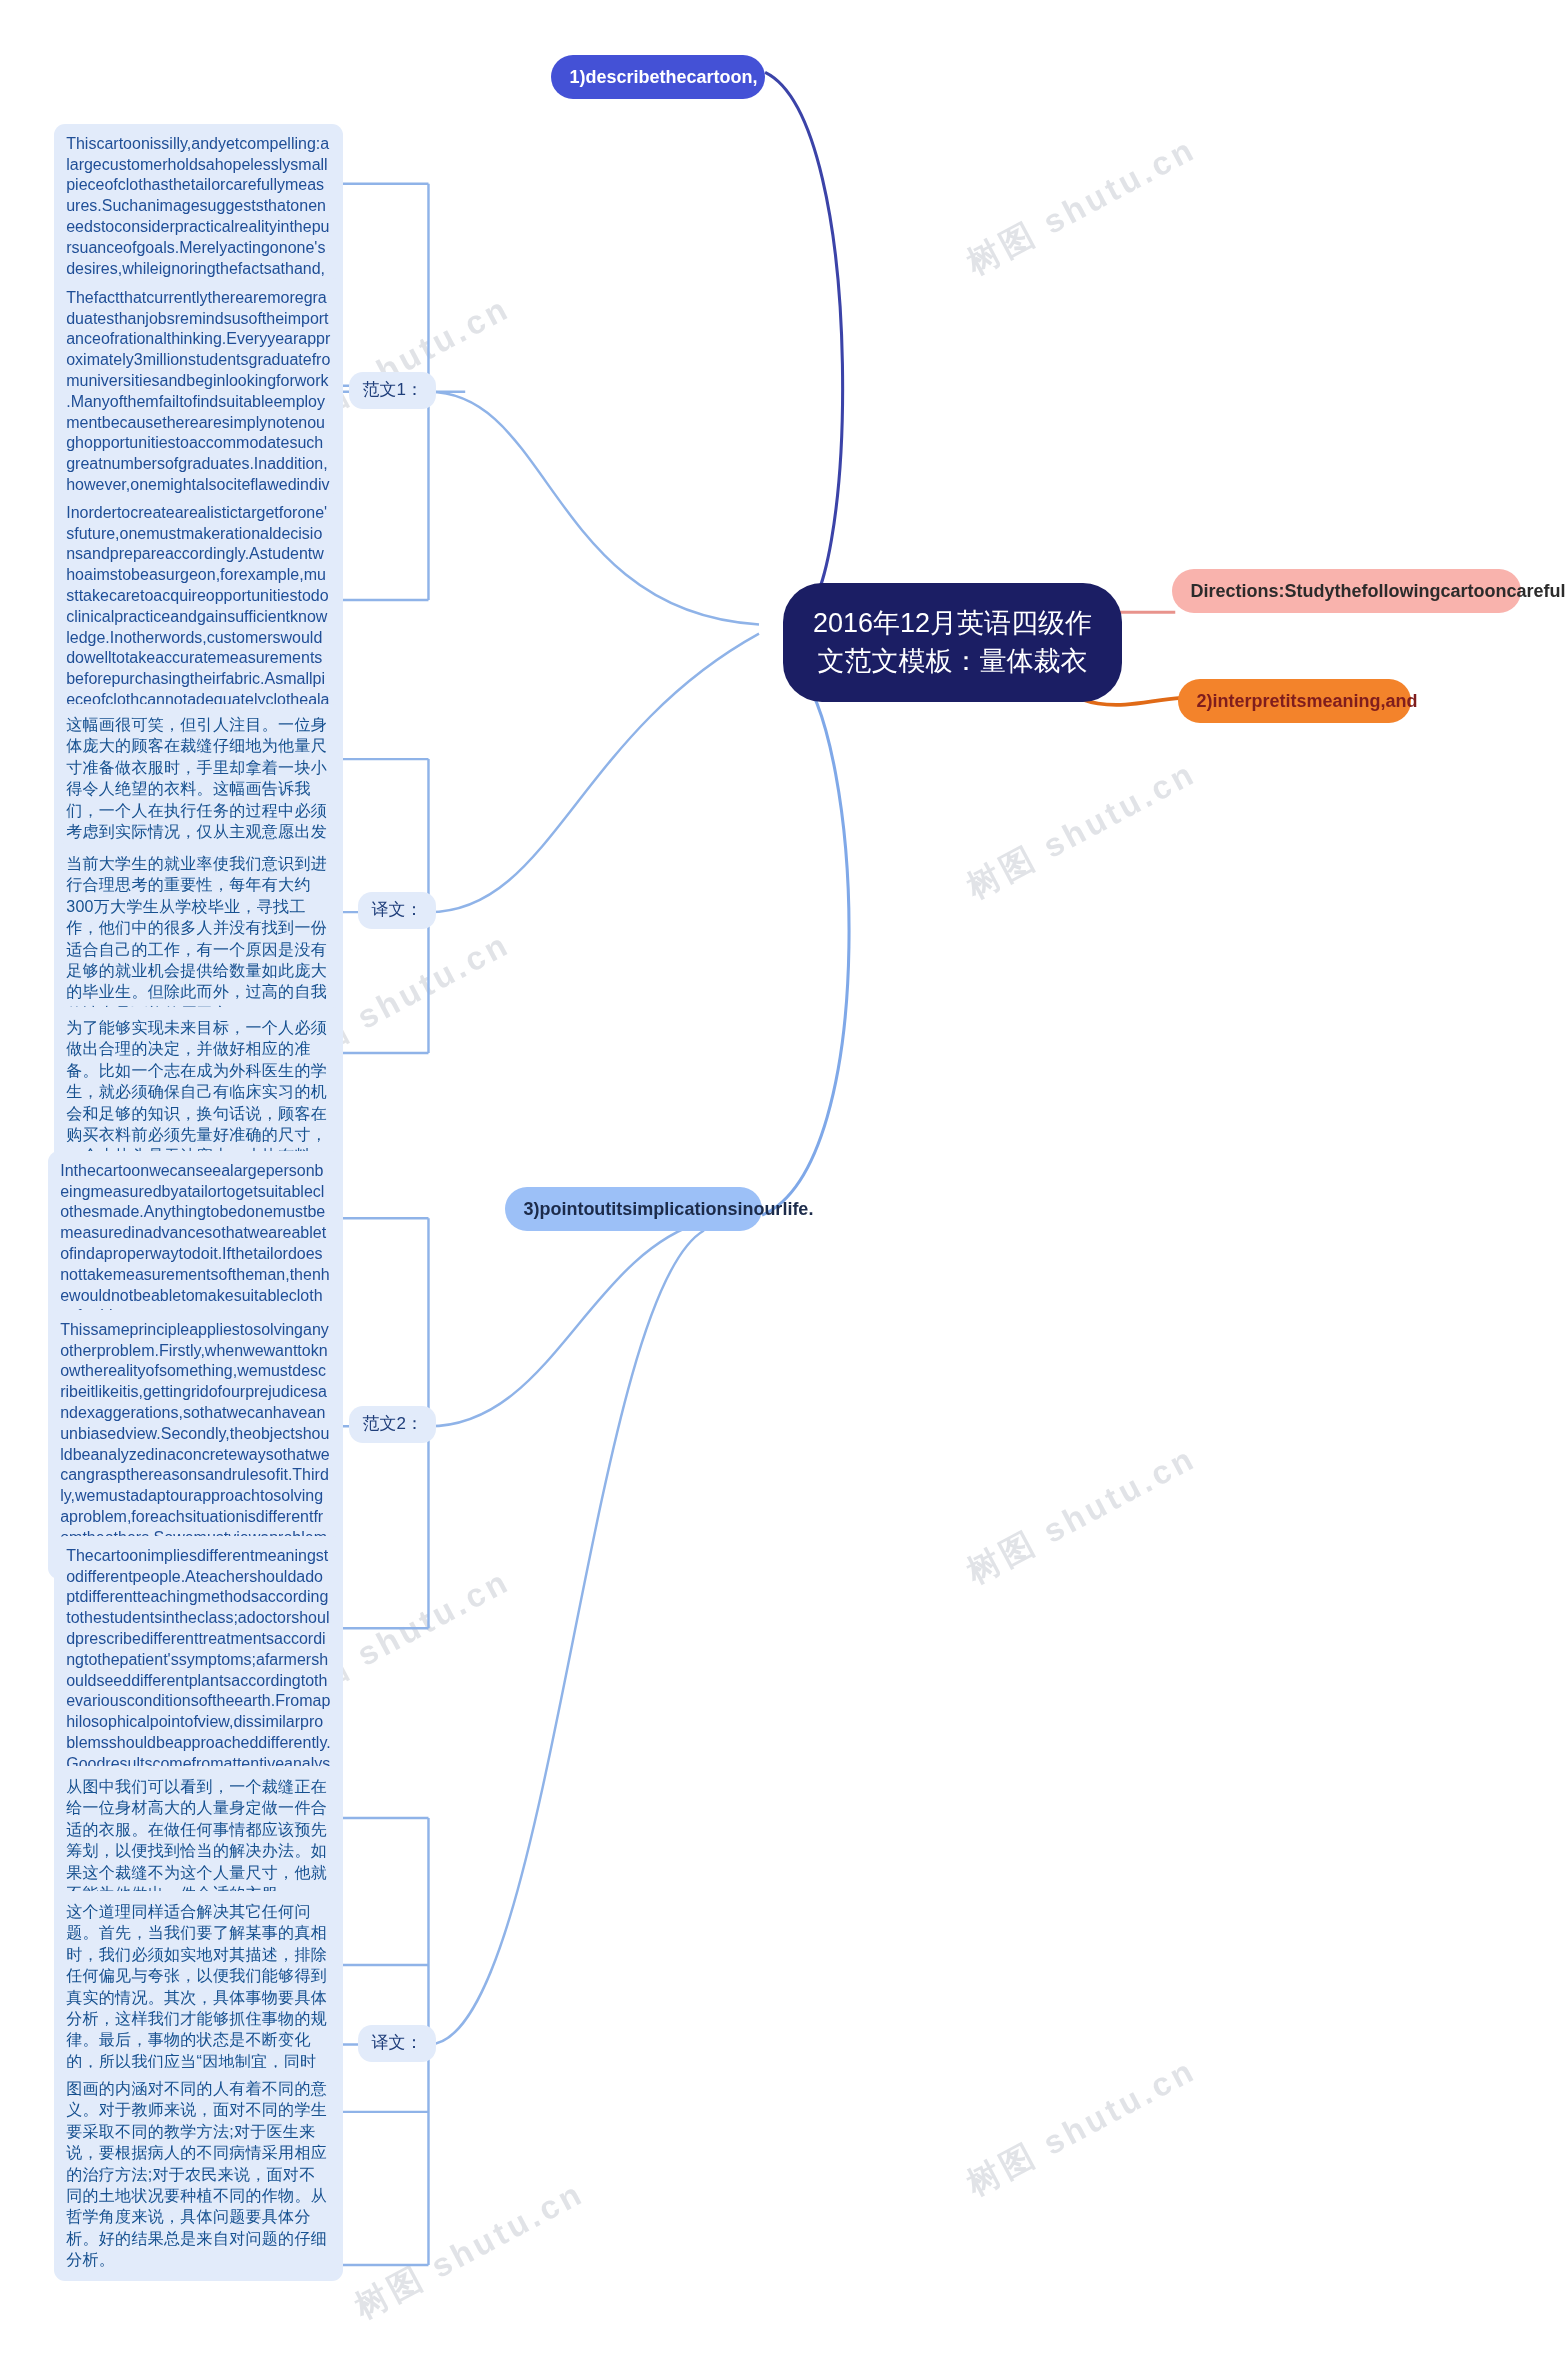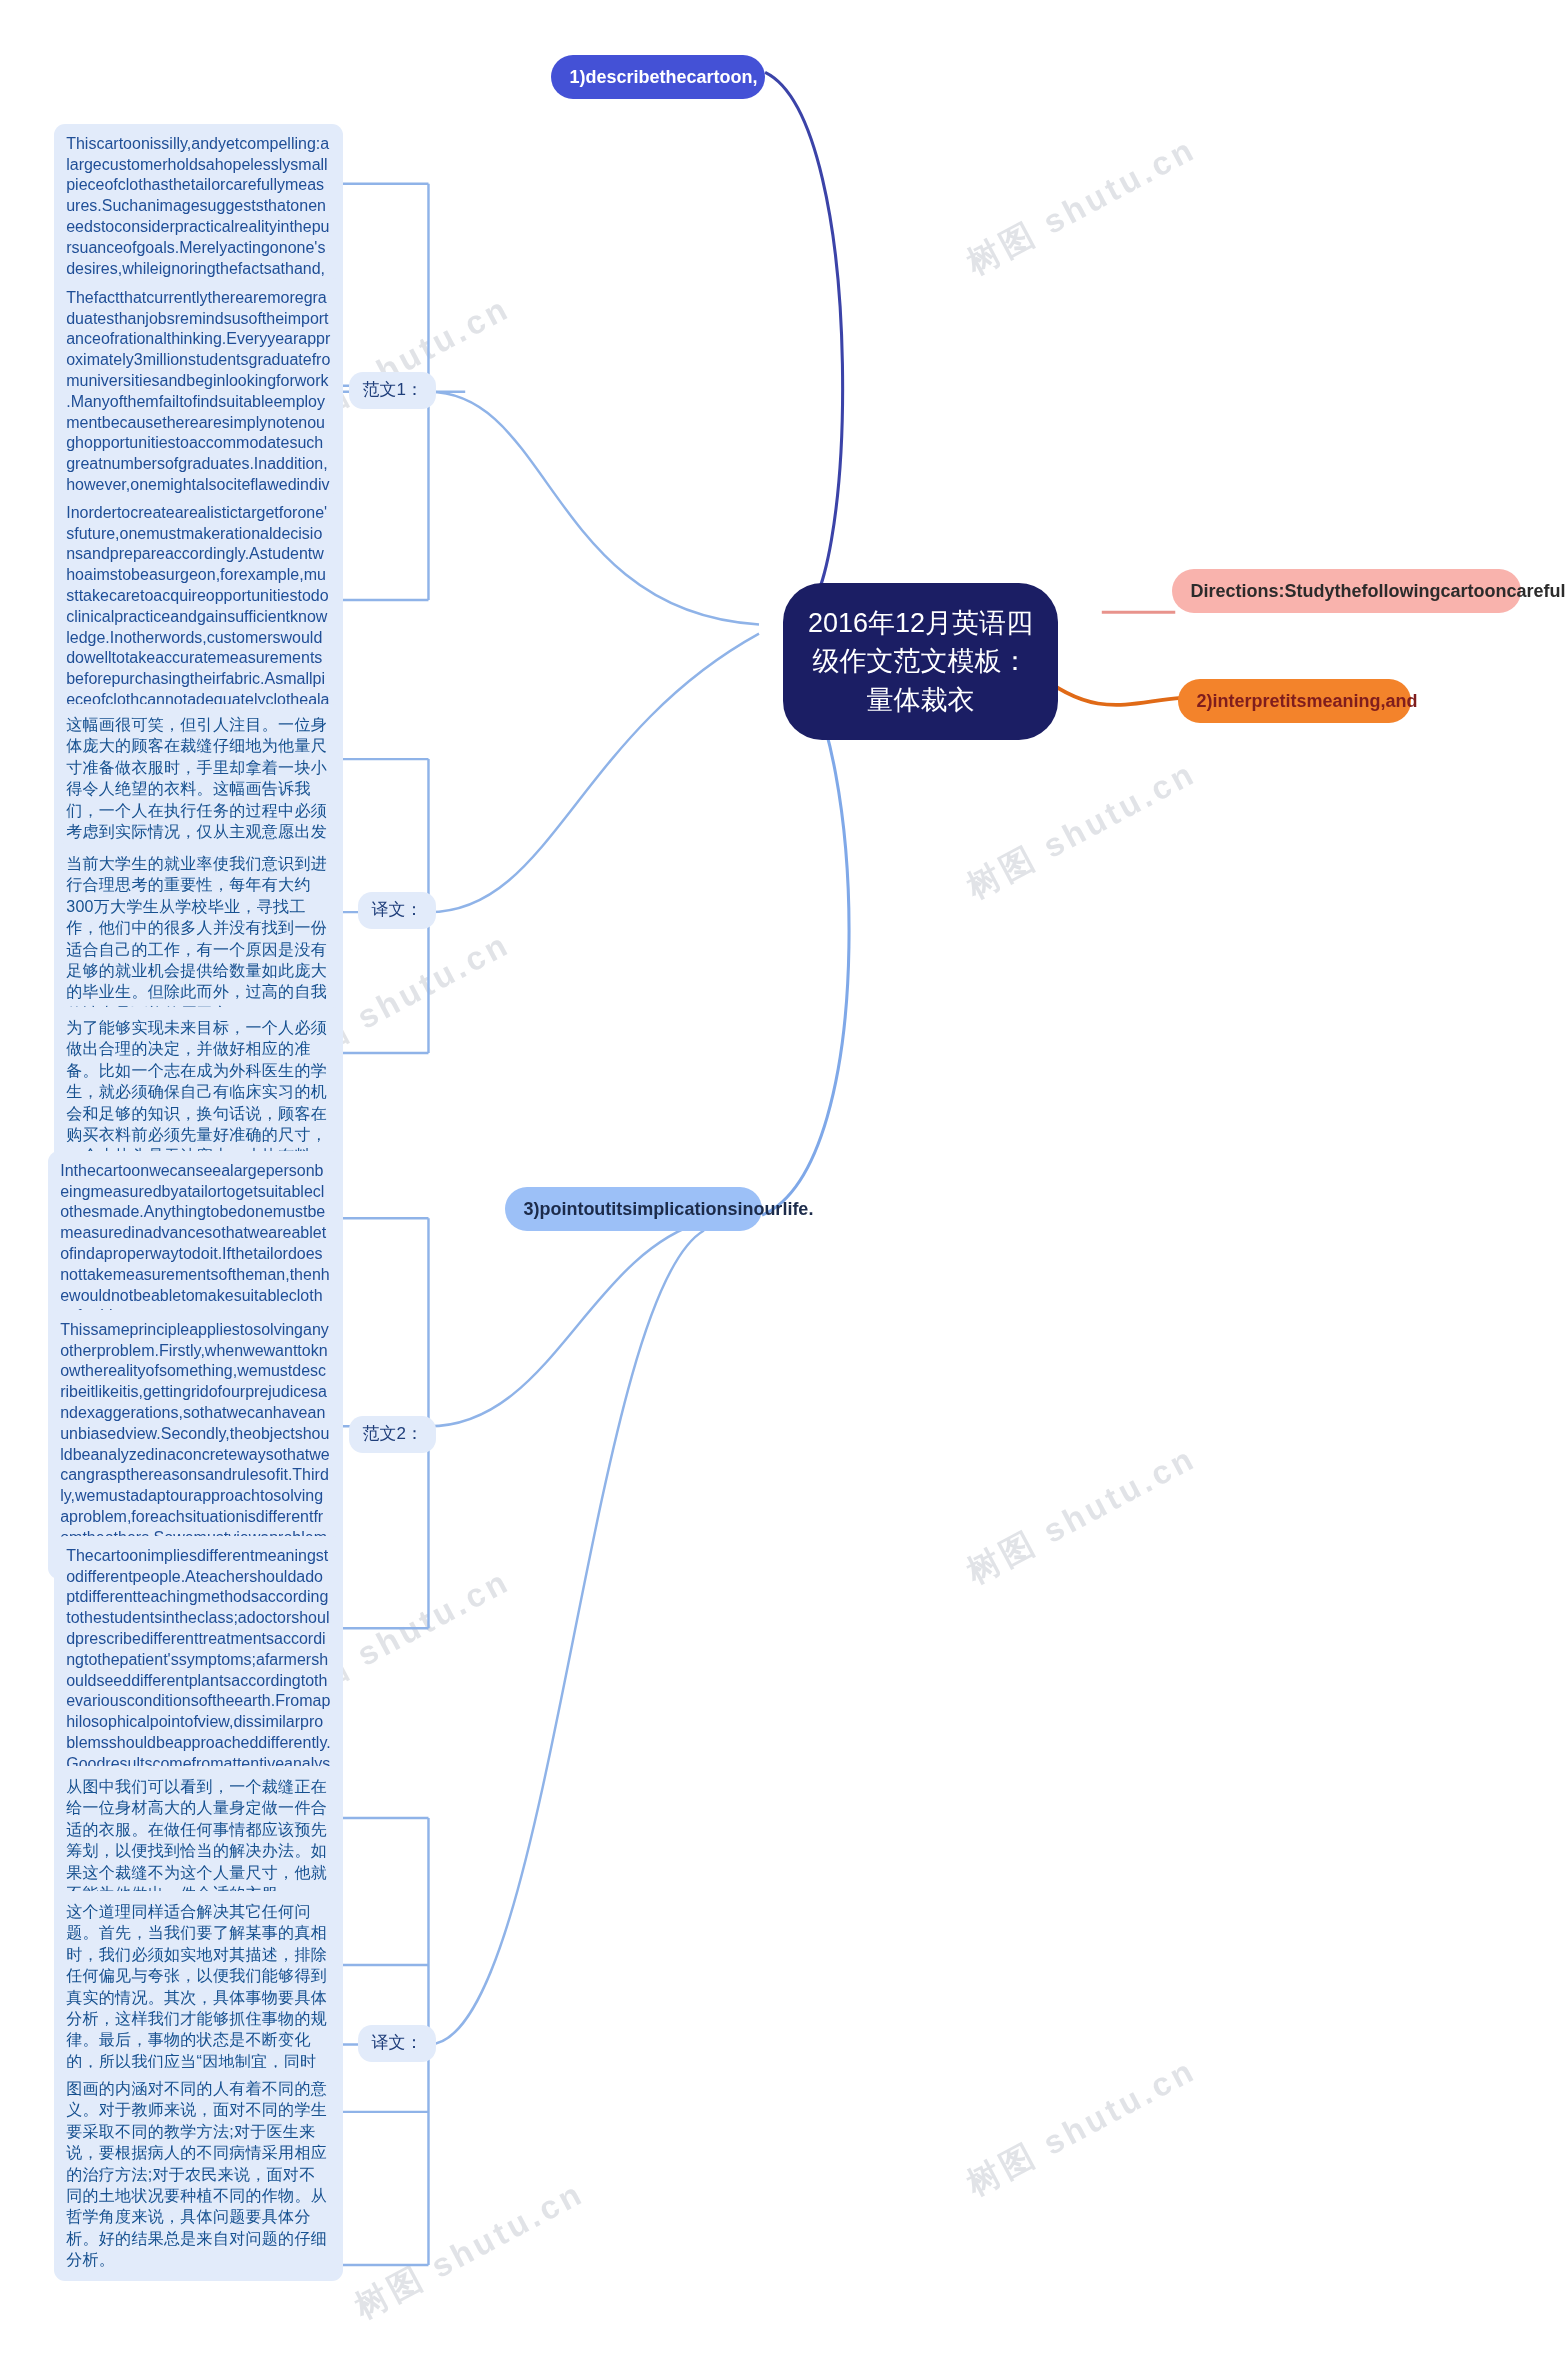--- a/index.html
+++ b/index.html
@@ -119,21 +119,21 @@
     <path d="M560,3210 L700,3210" stroke="#8fb3e8" stroke-width="4" fill="none"></path>
     <path d="M560,3450 L700,3450" stroke="#8fb3e8" stroke-width="4" fill="none"></path>
     <path d="M560,3700 L700,3700" stroke="#8fb3e8" stroke-width="4" fill="none"></path>
 
     <path d="M700,640 C900,640 900,1000 1240,1020" stroke="#8fb3e8" stroke-width="4" fill="none"></path>
     <path d="M700,1490 C900,1490 940,1200 1240,1035" stroke="#8fb3e8" stroke-width="4" fill="none"></path>
     <path d="M700,2330 C900,2330 960,2050 1150,1995" stroke="#8fb3e8" stroke-width="4" fill="none"></path>
     <path d="M700,3340 C900,3340 960,2120 1150,2010" stroke="#8fb3e8" stroke-width="4" fill="none"></path>
   </svg>
 
-  <div class="node root" style="left:783px;top:583px;width:275px;">
+  <div class="node root" style="left:783px;top:583px;width:339px;">
     <span>2016年12月英语四级作文范文模板：量体裁衣</span>
   </div>
 
   <div class="node pill pill-blue" style="left:551px;top:55px;width:214px;">
     <span>1)describethecartoon,</span>
   </div>
 
   <div class="node pill pill-pink" style="left:1172px;top:569px;width:349px;">
     <span>Directions:Studythefollowingcartooncarefullyandwriteanessayinwhichyoushould</span>
   </div>
@@ -145,21 +145,21 @@
   <div class="node pill pill-lightblue" style="left:505px;top:1187px;width:257px;">
     <span>3)pointoutitsimplicationsinourlife.</span>
   </div>
 
   <div class="node branch" style="left:349px;top:372px;">
     <span>范文1：</span>
   </div>
   <div class="node branch" style="left:358px;top:892px;">
     <span>译文：</span>
   </div>
-  <div class="node branch" style="left:349px;top:1406px;margin-top:10px;">
+  <div class="node branch" style="left:349px;top:1406px;">
     <span>范文2：</span>
   </div>
   <div class="node branch" style="left:358px;top:2025px;">
     <span>译文：</span>
   </div>
 
   <div class="node leaf" style="left:54px;top:124px;width:289px;">
     <span>Thiscartoonissilly,andyetcompelling:alargecustomerholdsahopelesslysmallpieceofclothasthetailorcarefullymeasures.Suchanimagesuggeststhatoneneedstoconsiderpracticalrealityinthepursuanceofgoals.Merelyactingonone'sdesires,whileignoringthefactsathand,cannotleadtosuccess.</span>
   </div>
   <div class="node leaf" style="left:54px;top:278px;width:289px;">

